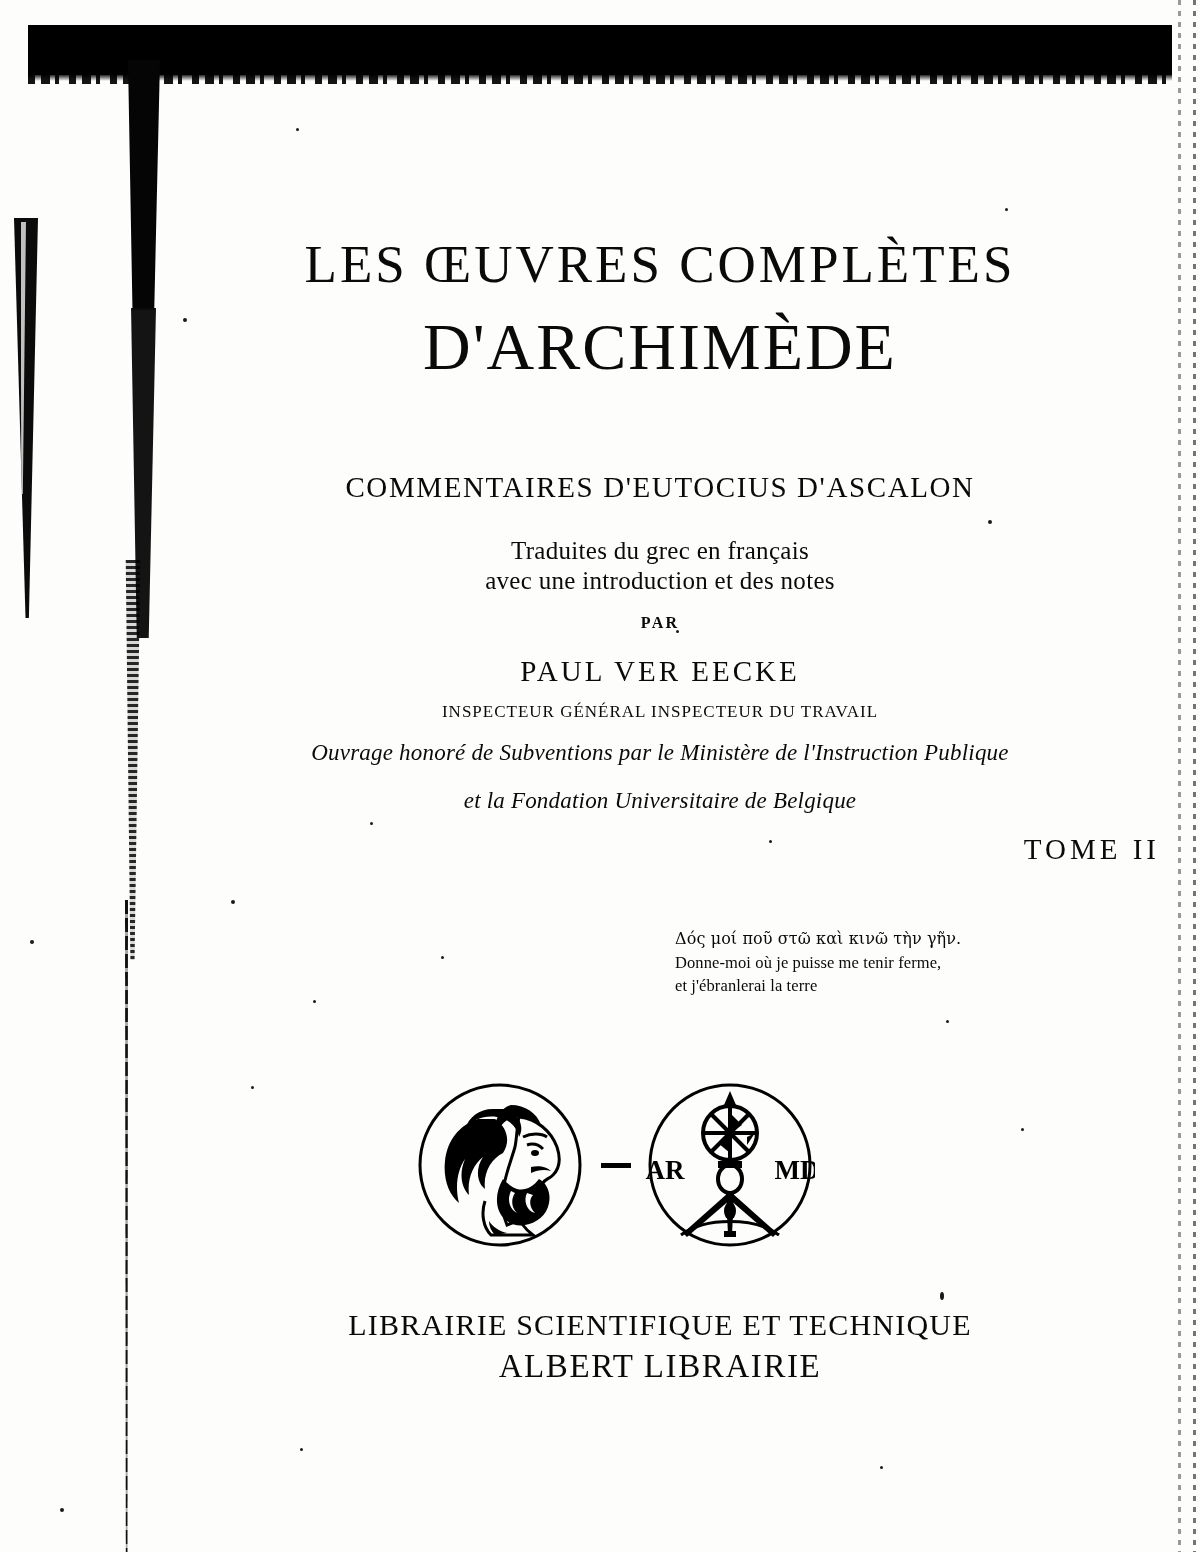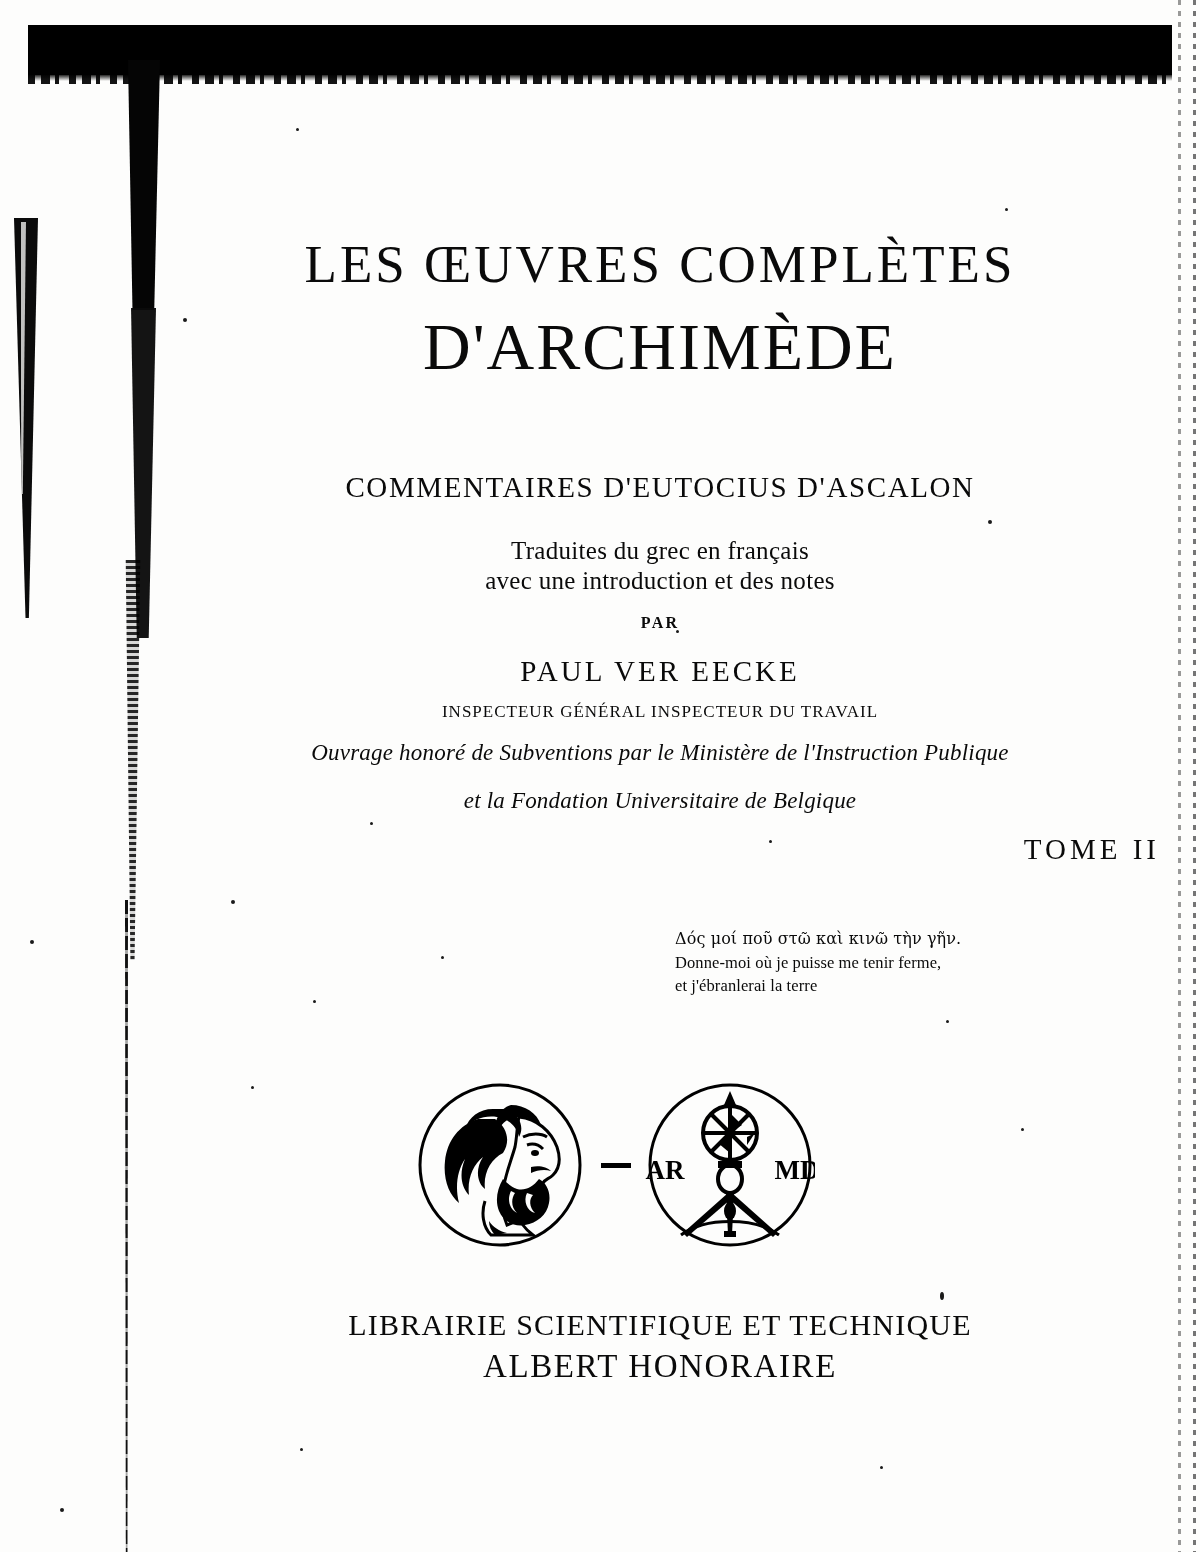--- a/index.html
+++ b/index.html
@@ -322,21 +322,21 @@
 
     <div class="tome center">TOME II</div>
 
     <div class="epigraph">
       <div class="greek">Δός μοί ποῦ στῶ καὶ κινῶ τὴν γῆν.</div>
       <div>Donne-moi où je puisse me tenir ferme,</div>
       <div>et j'ébranlerai la terre</div>
     </div>
 
     <div class="pub-1 center">LIBRAIRIE SCIENTIFIQUE ET TECHNIQUE</div>
-    <div class="pub-2 center">ALBERT HONORAIRE</div>
+    <div class="pub-2 center">ALBERT LIBRAIRIE</div>
 
   </div>
 
   <div class="emblem">
     <svg width="400" height="182" viewBox="0 0 400 182" xmlns="http://www.w3.org/2000/svg">
 
       <g>
         <circle cx="85" cy="90" r="80" fill="none" stroke="#000" stroke-width="3"></circle>
 
         <path d="M63 44 C44 50 32 66 30 86 C28 104 34 120 44 128

